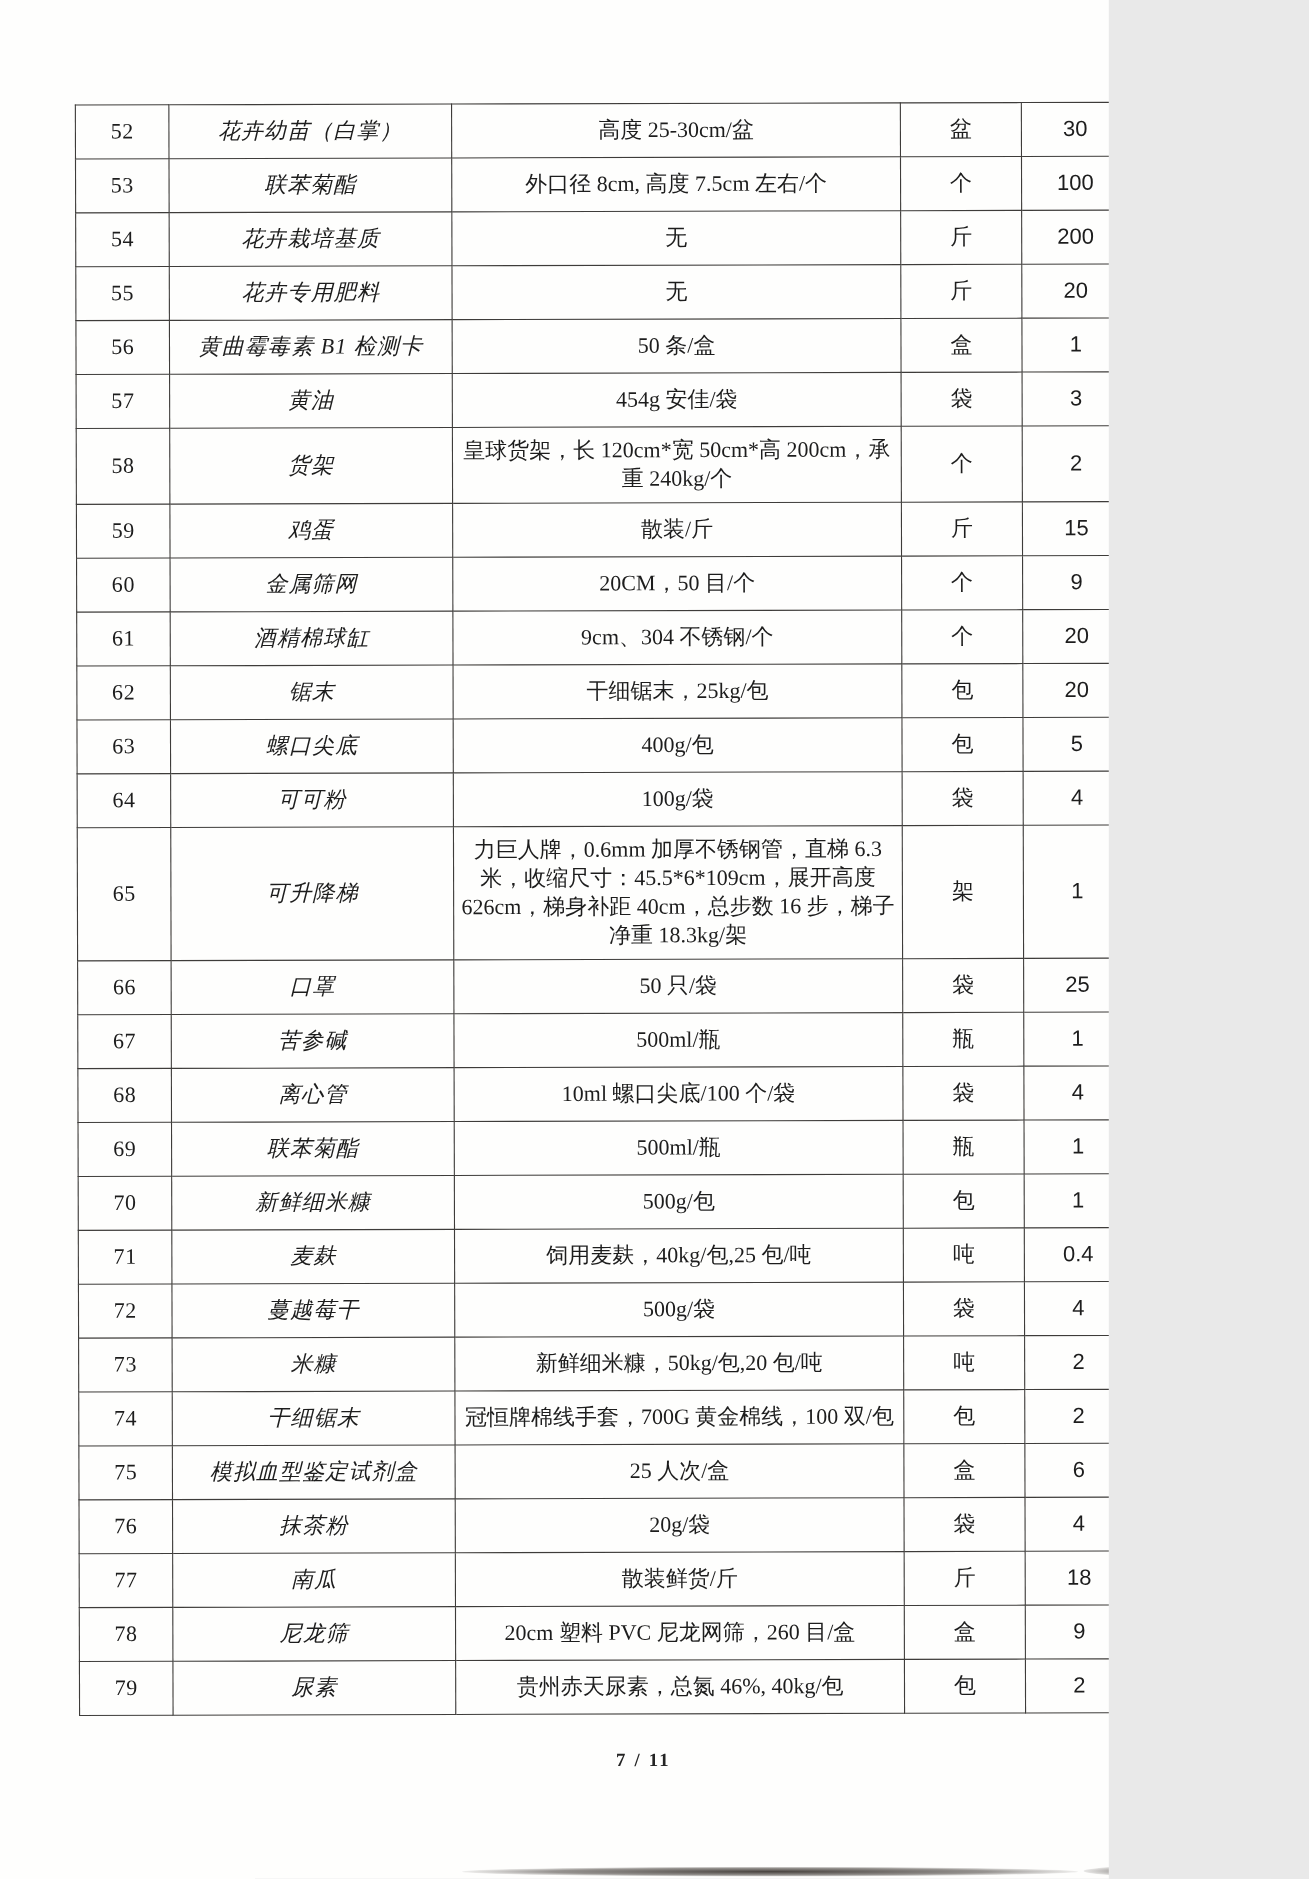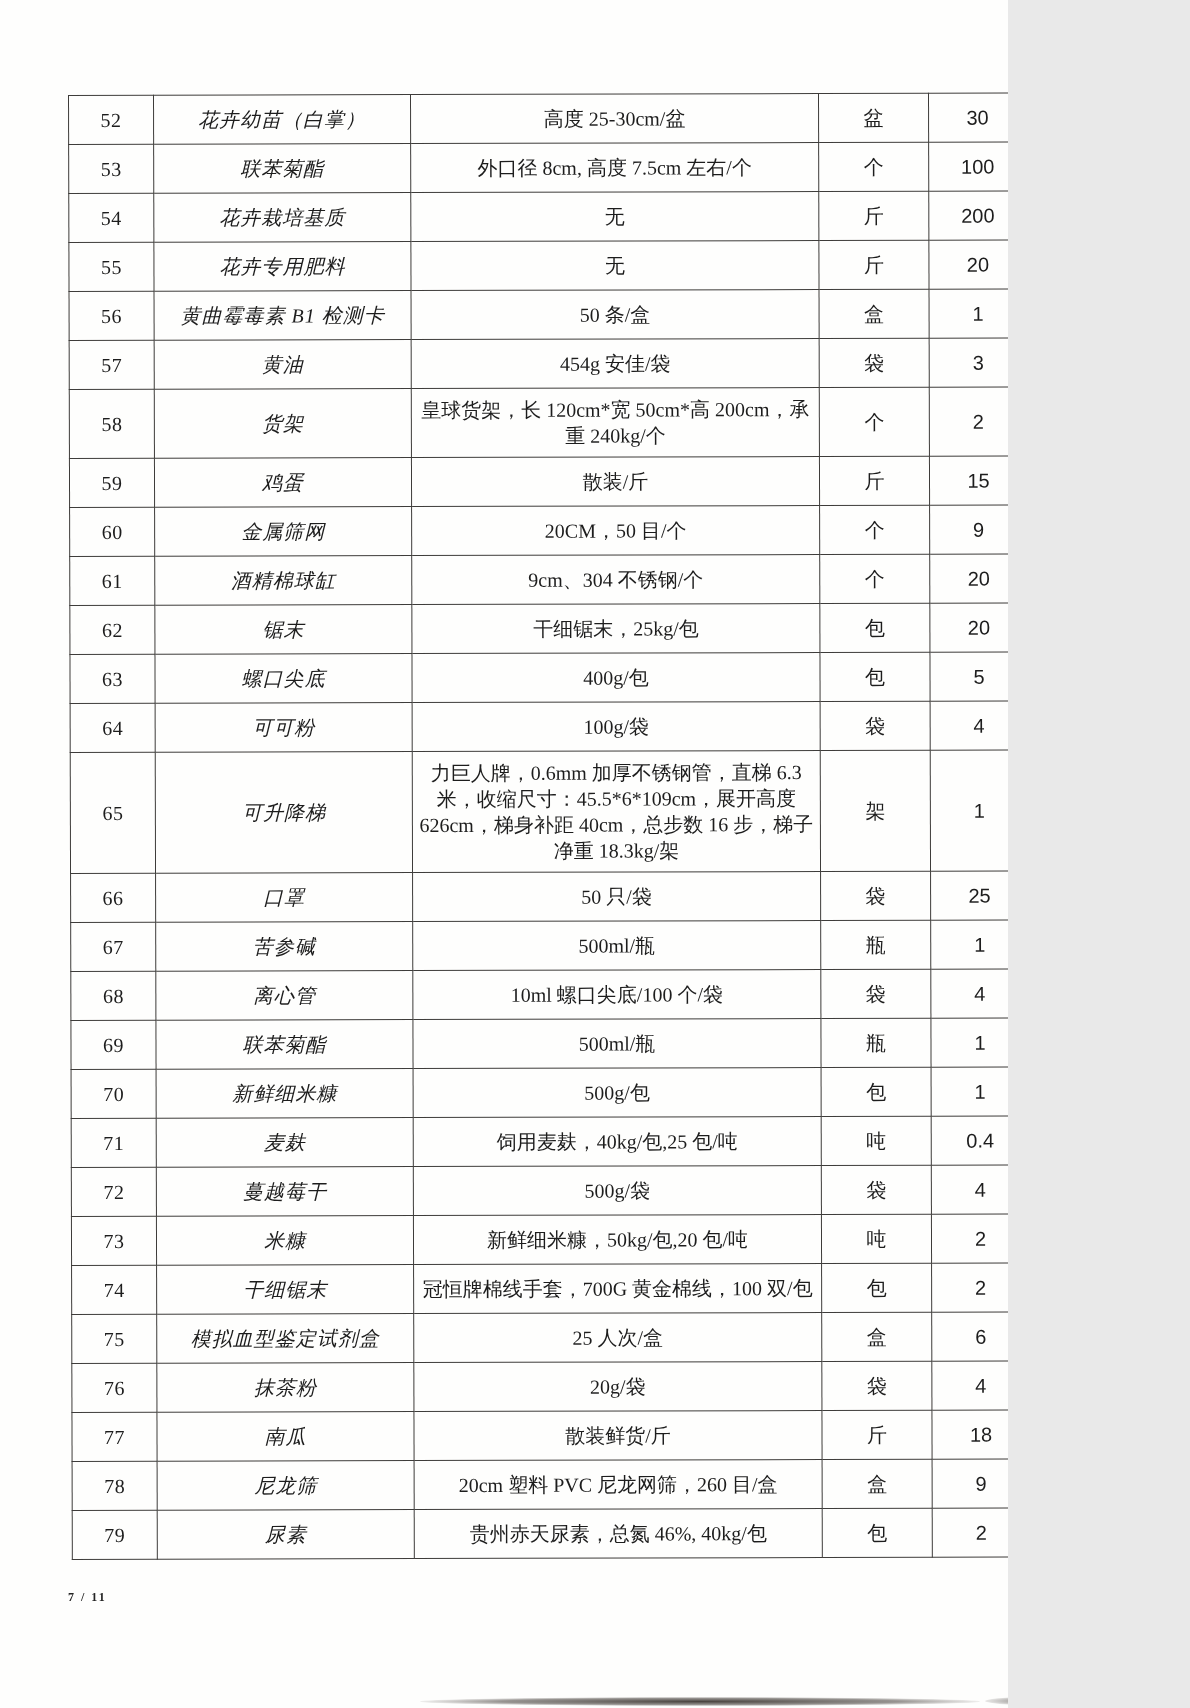--- a/index.html
+++ b/index.html
@@ -41,21 +41,22 @@
   td.c-spec { padding: 8px 16px; }
   td.c-qty  {
     font-family: "Liberation Sans", "DejaVu Sans", sans-serif;
     font-size: 19px;
   }
   .footer {
     position: absolute;
     left: 68px;
     top: 1590px;
     width: 1034px;
-    font-size: 12px;
+    text-align: center;
+    font-size: 17px;
     font-weight: bold;
     letter-spacing: 2px;
     color: #242424;
   }
   .scan-streak {
     position: absolute;
     border-radius: 50%;
     pointer-events: none;
   }
   .streak-1 {

